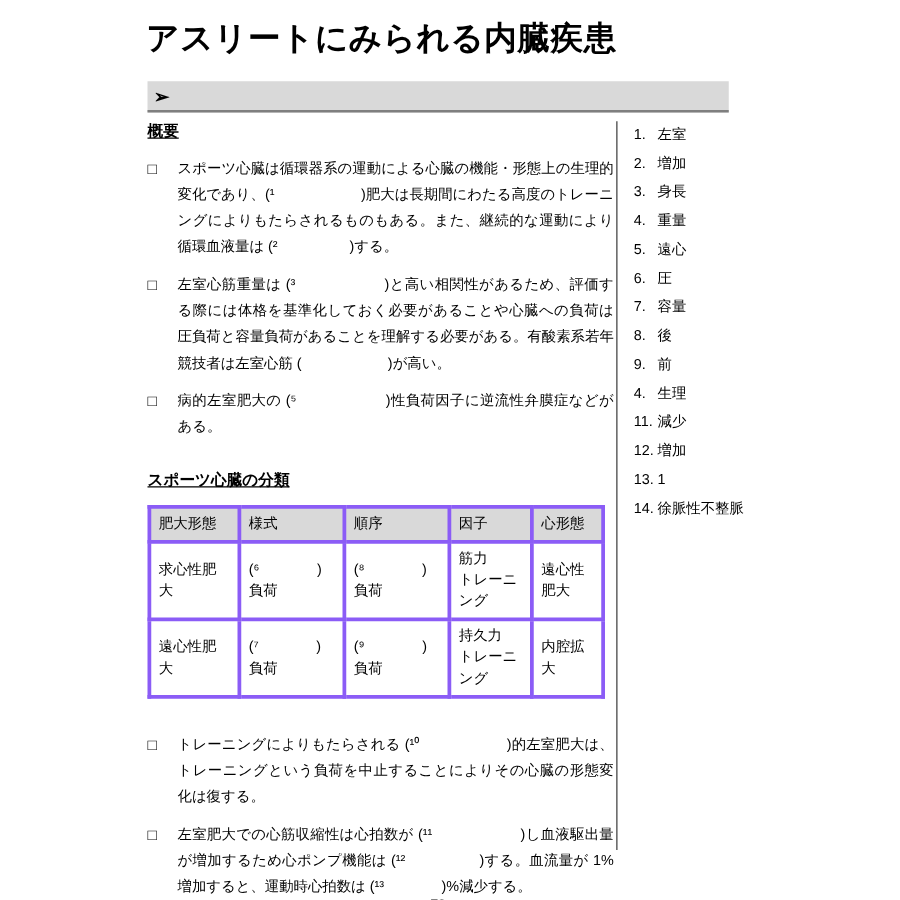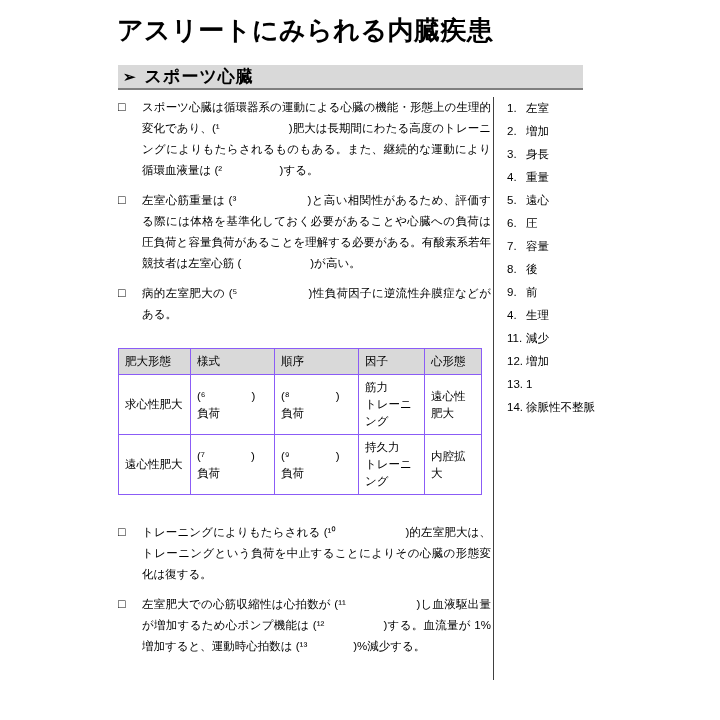--- a/index.html
+++ b/index.html
@@ -54,21 +54,21 @@
   .bullet .bt { flex: 1 1 auto; }
 
   .classification { margin-top: 23px; }
   .ctable {
     border-collapse: collapse;
     table-layout: fixed;
     width: 341px;
     font-size: 11.5px;
   }
   .ctable th, .ctable td {
-    border: 1px solid #8b5cf6;
+    border: 3px solid #8b5cf6;
     padding: 4px 6px;
     text-align: left;
     vertical-align: middle;
     font-weight: 400;
     white-space: pre-line;
     line-height: 17px;
   }
   .ctable th { background: #d9d9d9; height: 16px; }
   .ctable col.c1 { width: 72px; }
   .ctable col.c2 { width: 84px; }
@@ -100,43 +100,44 @@
 </style>
 </head>
 <body>
 
 <div class="sheet">
 
   <h1 class="title">アスリートにみられる内臓疾患</h1>
 
   <div class="section-bar">
     <span class="arrow">➢</span>
-    <span class="section-title">スポーツ心臓</span>
   </div>
 
   <div class="main">
 
     <div class="block">
+      <div class="heading">概要</div>
       <div class="bullets">
           <div class="bullet">
             <span class="cb">□</span>
             <span class="bt">スポーツ心臓は循環器系の運動による心臓の機能・形態上の生理的変化であり、(¹　　　　　　)肥大は長期間にわたる高度のトレーニングによりもたらされるものもある。また、継続的な運動により循環血液量は (²　　　　　)する。</span>
           </div>
           <div class="bullet">
             <span class="cb">□</span>
             <span class="bt">左室心筋重量は (³　　　　　　)と高い相関性があるため、評価する際には体格を基準化しておく必要があることや心臓への負荷は圧負荷と容量負荷があることを理解する必要がある。有酸素系若年競技者は左室心筋 (　　　　　　)が高い。</span>
           </div>
           <div class="bullet">
             <span class="cb">□</span>
             <span class="bt">病的左室肥大の (⁵　　　　　　)性負荷因子に逆流性弁膜症などがある。</span>
           </div>
         </div>
     </div>
 
     <div class="block classification">
+      <div class="heading">スポーツ心臓の分類</div>
       <table class="ctable">
         <colgroup>
           <col class="c1">
             <col class="c2">
             <col class="c3">
             <col class="c4">
             <col class="c5">
         </colgroup>
         <thead>
           <tr id="thead-row">

